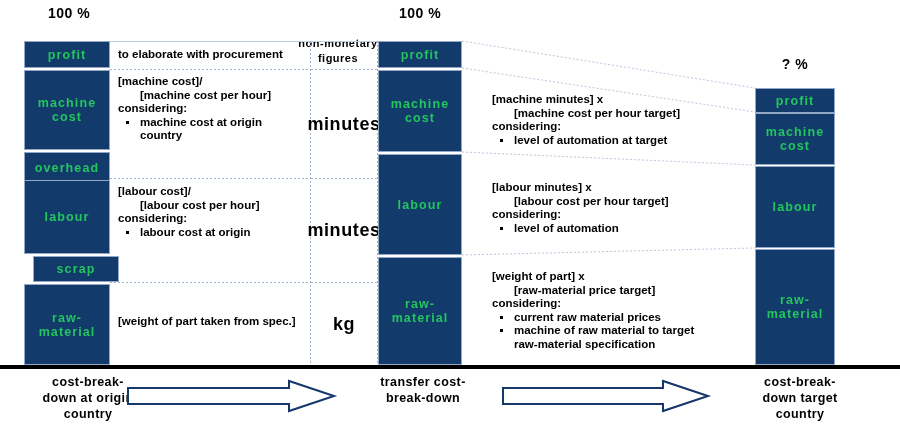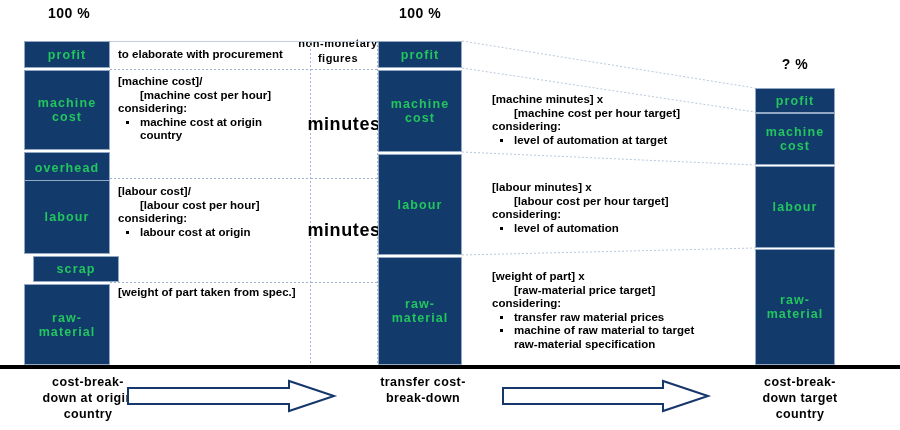--- a/index.html
+++ b/index.html
@@ -143,27 +143,28 @@
 
   <div class="cell" style="left:112px;top:182px;width:196px;height:98px;">
     <span>[labour cost]/</span>
     <span class="ind">[labour cost per hour]</span>
     <span>considering:</span>
     <ul>
       <li>labour cost at origin</li>
     </ul>
   </div>
 
-  <div class="cell" style="left:112px;top:283px;width:196px;height:60px;">
+  <div class="cell" style="left:112px;top:312px;width:196px;height:60px;">
     <span>[weight of part taken from spec.]</span>
   </div>
 
   <div class="unit" style="left:311px;top:42px;width:66px;height:27px;"></div>
   <div class="unit" style="left:311px;top:70px;width:66px;height:108px;">minutes</div>
   <div class="unit" style="left:311px;top:179px;width:66px;height:103px;">minutes</div>
+  <div class="unit" style="left:311px;top:283px;width:66px;height:82px;">kg</div>
 
   <div class="bar" style="left:378px;top:41px;width:84px;height:27px;">profit</div>
 
   <div class="bar" style="left:378px;top:70px;width:84px;height:82px;">
     <span>
       <span>machine</span><br><span>cost</span>
     </span>
   </div>
 
   <div class="bar" style="left:378px;top:154px;width:84px;height:101px;">labour</div>
@@ -190,21 +191,21 @@
     <ul>
       <li>level of automation</li>
     </ul>
   </div>
 
   <div class="cell" style="left:486px;top:267px;width:280px;height:92px;">
     <span>[weight of part] x</span>
     <span class="ind">[raw-material price target]</span>
     <span>considering:</span>
     <ul>
-      <li>transfer raw material prices</li>
+      <li>current raw material prices</li>
       <li>
         <span>machine of raw material to target</span>
         <span class="cont">raw-material specification</span>
       </li>
     </ul>
   </div>
 
   <div class="bar" style="left:755px;top:88px;width:80px;height:25px;">profit</div>
 
   <div class="bar" style="left:755px;top:113px;width:80px;height:52px;">

